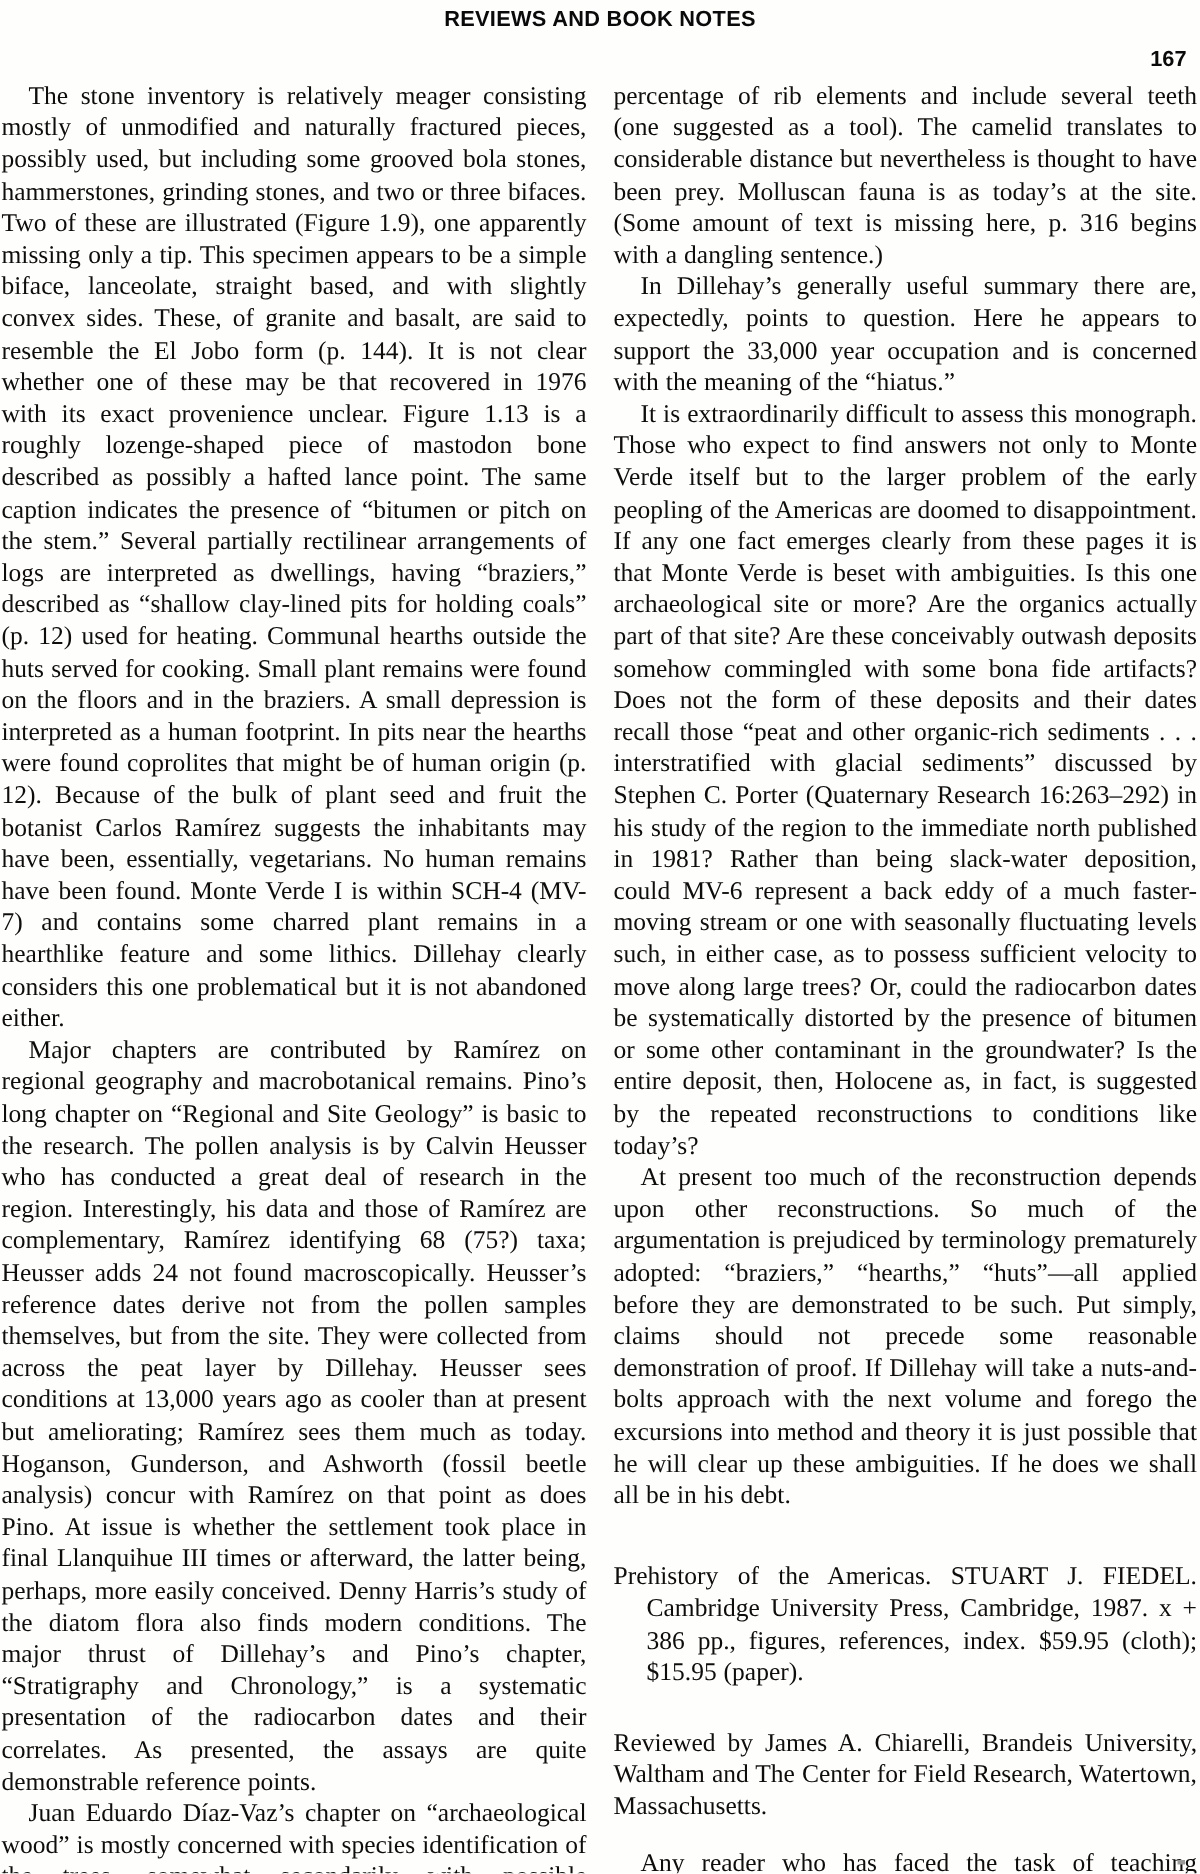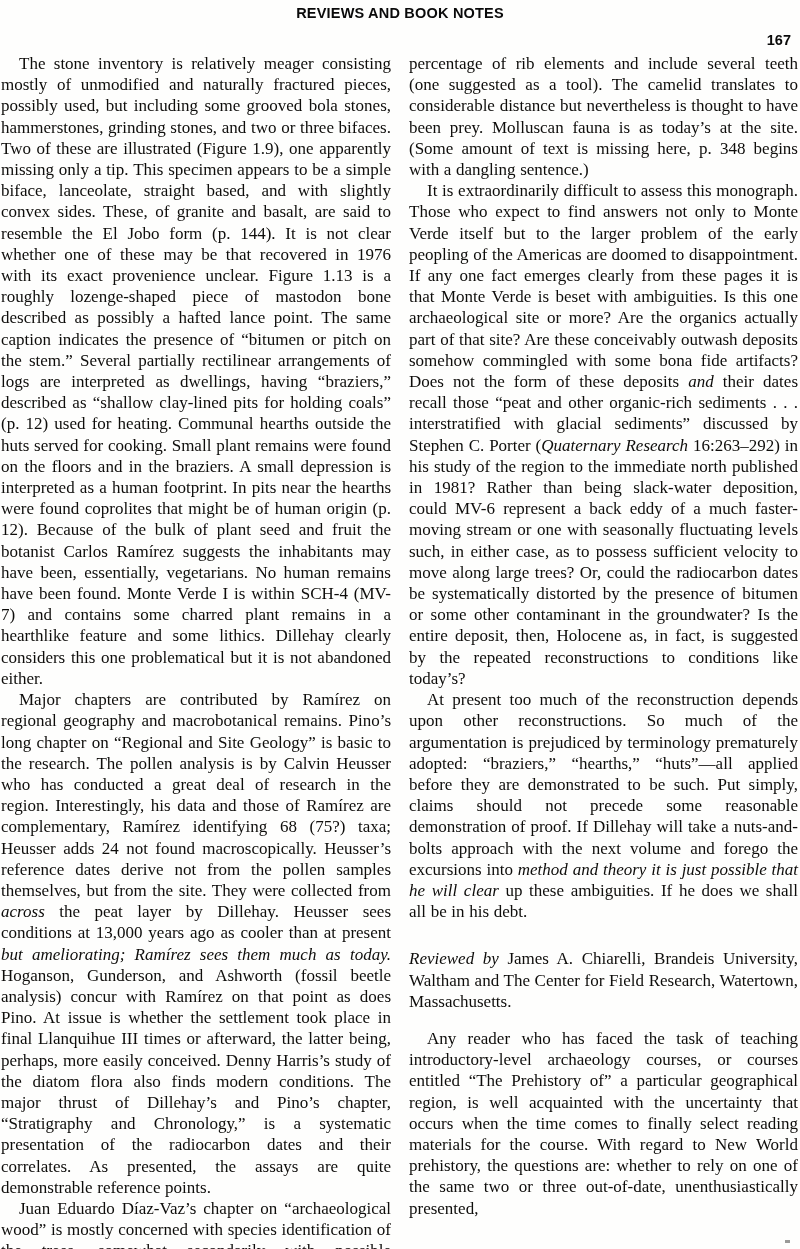--- a/index.html
+++ b/index.html
@@ -46,21 +46,21 @@
   .col-right { left: 409px; width: 389px; }
   .para { margin: 0; }
   .indent { text-indent: 18px; }
   .citation {
     margin-top: 33px;
     padding-left: 22px;
     text-indent: -22px;
   }
   .reviewer { margin-top: 26px; }
   .intro    { margin-top: 16px; }
-  .italic   { font-style: italic; }
+  .italic   { }
   .scan-speck {
     position: absolute;
     left: 785px;
     top: 1240px;
     width: 5px;
     height: 3px;
     background: #9a9a98;
   }
 </style>
 </head>
@@ -72,22 +72,24 @@
 
   <div class="page-number">167</div>
 
   <div class="col col-left">
     <p class="para indent"><span>The stone inventory is relatively meager consisting mostly of unmodified and naturally fractured pieces, possibly used, but including some grooved bola stones, hammerstones, grinding stones, and two or three bifaces. Two of these are illustrated (Figure 1.9), one apparently missing only a tip. This specimen appears to be a simple biface, lanceolate, straight based, and with slightly convex sides. These, of granite and basalt, are said to resemble the El Jobo form (p. 144). It is not clear whether one of these may be that recovered in 1976 with its exact provenience unclear. Figure 1.13 is a roughly lozenge-shaped piece of mastodon bone described as possibly a hafted lance point. The same caption indicates the presence of “bitumen or pitch on the stem.” Several partially rectilinear arrangements of logs are interpreted as dwellings, having “braziers,” described as “shallow clay-lined pits for holding coals” (p. 12) used for heating. Communal hearths outside the huts served for cooking. Small plant remains were found on the floors and in the braziers. A small depression is interpreted as a human footprint. In pits near the hearths were found coprolites that might be of human origin (p. 12). Because of the bulk of plant seed and fruit the botanist Carlos Ramírez suggests the inhabitants may have been, essentially, vegetarians. No human remains have been found. Monte Verde I is within SCH-4 (MV-7) and contains some charred plant remains in a hearthlike feature and some lithics. Dillehay clearly considers this one problematical but it is not abandoned either.</span></p>
     <p class="para indent"><span>Major chapters are contributed by Ramírez on regional geography and macrobotanical remains. Pino’s long chapter on “Regional and Site Geology” is basic to the research. The pollen analysis is by Calvin Heusser who has conducted a great deal of research in the region. Interestingly, his data and those of Ramírez are complementary, Ramírez identifying 68 (75?) taxa; Heusser adds 24 not found macroscopically. Heusser’s reference dates derive not from the pollen samples themselves, but from the site. They were collected from </span><span class="italic">across</span><span> the peat layer by Dillehay. Heusser sees conditions at 13,000 years ago as cooler than at present </span><span class="italic">but ameliorating; Ramírez sees them much as today.</span><span> Hoganson, Gunderson, and Ashworth (fossil beetle analysis) concur with Ramírez on that point as does Pino. At issue is whether the settlement took place in final Llanquihue III times or afterward, the latter being, perhaps, more easily conceived. Denny Harris’s study of the diatom flora also finds modern conditions. The major thrust of Dillehay’s and Pino’s chapter, “Stratigraphy and Chronology,” is a systematic presentation of the radiocarbon dates and their correlates. As presented, the assays are quite demonstrable reference points.</span></p>
     <p class="para indent"><span>Juan Eduardo Díaz-Vaz’s chapter on “archaeological wood” is mostly concerned with species identification of the trees, somewhat secondarily with possible modification. As with the other macrobotanical remains and the larger part of Heusser’s data, these species are consistent with the present greater Valdivian Rain Forest. Chapter 11 by Rodolfo Casamiquela and Dillehay addresses the small faunal assemblage. Little was found apart from that alluded to above. The 378 mastodon bone fragments reveal an inordinately high</span></p>
   </div>
 
   <div class="col col-right">
-    <p class="para"><span>percentage of rib elements and include several teeth (one suggested as a tool). The camelid translates to considerable distance but nevertheless is thought to have been prey. Molluscan fauna is as today’s at the site. (Some amount of text is missing here, p. 348 begins with a dangling sentence.)</span></p>
+    <p class="para"><span>percentage of rib elements and include several teeth (one suggested as a tool). The camelid translates to considerable distance but nevertheless is thought to have been prey. Molluscan fauna is as today’s at the site. (Some amount of text is missing here, p. 316 begins with a dangling sentence.)</span></p>
+    <p class="para indent"><span>In Dillehay’s generally useful summary there are, expectedly, points to question. Here he appears to support the 33,000 year occupation and is concerned with the meaning of the “hiatus.”</span></p>
     <p class="para indent"><span>It is extraordinarily difficult to assess this monograph. Those who expect to find answers not only to Monte Verde itself but to the larger problem of the early peopling of the Americas are doomed to disappointment. If any one fact emerges clearly from these pages it is that Monte Verde is beset with ambiguities. Is this one archaeological site or more? Are the organics actually part of that site? Are these conceivably outwash deposits somehow commingled with some bona fide artifacts? Does not the form of these deposits </span><span class="italic">and</span><span> their dates recall those “peat and other organic-rich sediments . . . interstratified with glacial sediments” discussed by Stephen C. Porter (</span><span class="italic">Quaternary Research</span><span> 16:263–292) in his study of the region to the immediate north published in 1981? Rather than being slack-water deposition, could MV-6 represent a back eddy of a much faster-moving stream or one with seasonally fluctuating levels such, in either case, as to possess sufficient velocity to move along large trees? Or, could the radiocarbon dates be systematically distorted by the presence of bitumen or some other contaminant in the groundwater? Is the entire deposit, then, Holocene as, in fact, is suggested by the repeated reconstructions to conditions like today’s?</span></p>
     <p class="para indent"><span>At present too much of the reconstruction depends upon other reconstructions. So much of the argumentation is prejudiced by terminology prematurely adopted: “braziers,” “hearths,” “huts”—all applied before they are demonstrated to be such. Put simply, claims should not precede some reasonable demonstration of proof. If Dillehay will take a nuts-and-bolts approach with the next volume and forego the excursions into </span><span class="italic">method and theory it is just possible that he will clear</span><span> up these ambiguities. If he does we shall all be in his debt.</span></p>
+    <p class="para citation"><span class="italic">Prehistory of the Americas.</span><span> STUART J. FIEDEL. Cambridge University Press, Cambridge, 1987. x + 386 pp., figures, references, index. $59.95 (cloth); $15.95 (paper).</span></p>
     <p class="para reviewer"><span class="italic">Reviewed by </span><span>James A. Chiarelli, Brandeis University, Waltham and The Center for Field Research, Watertown, Massachusetts.</span></p>
     <p class="para indent intro"><span>Any reader who has faced the task of teaching introductory-level archaeology courses, or courses entitled “The Prehistory of” a particular geographical region, is well acquainted with the uncertainty that occurs when the time comes to finally select reading materials for the course. With regard to New World prehistory, the questions are: whether to rely on one of the same two or three out-of-date, unenthusiastically presented,</span></p>
   </div>
 
   <div class="scan-speck"></div>
 
 </div>
 
 </body></html>

